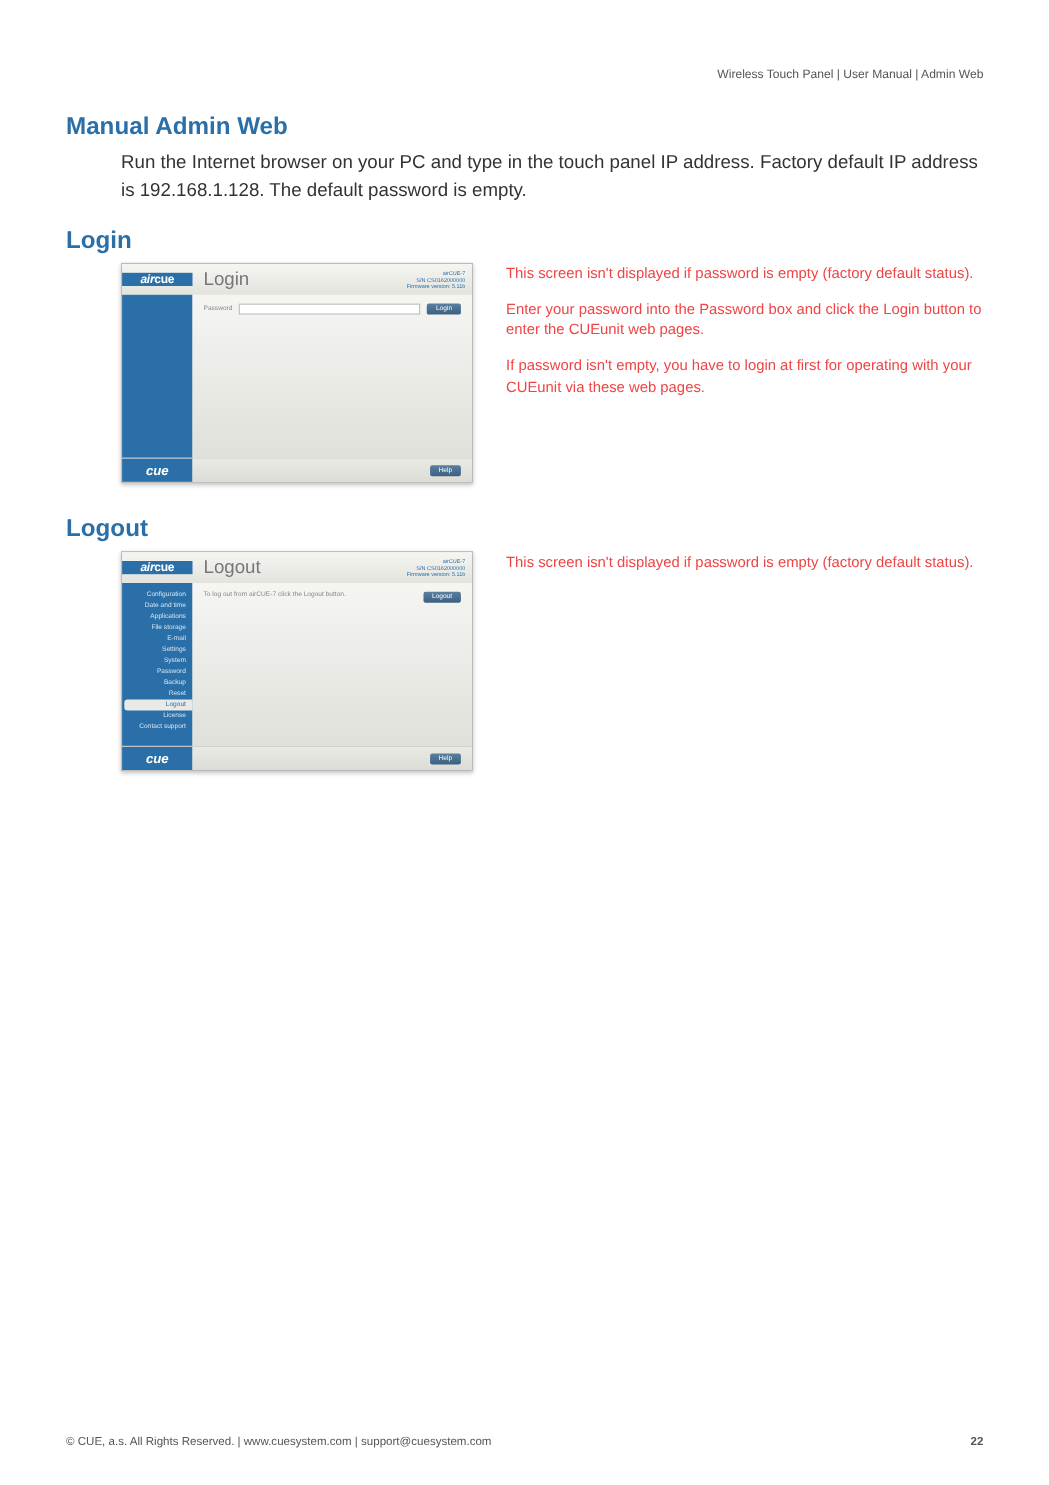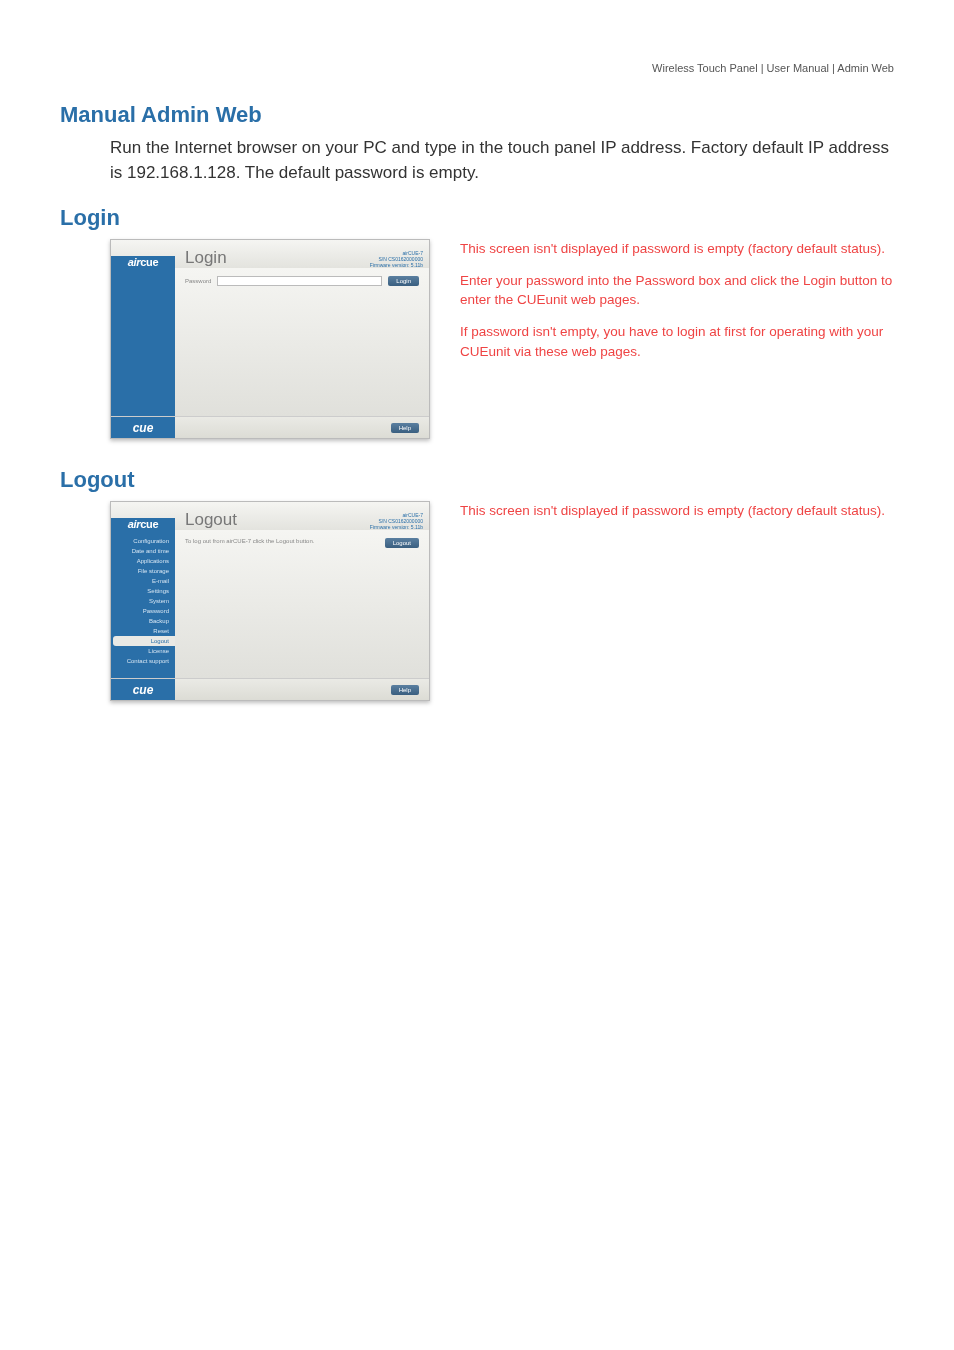--- a/index.html
+++ b/index.html
@@ -64,21 +64,21 @@
     
     .app-window {
       width: 320px;
       border: 1px solid #bbb;
       box-shadow: 0 2px 4px rgba(0,0,0,0.25);
       background: #e9e9e5;
       margin-left: 50px;
     }
     .app-window .top {
       display: flex;
-      align-items: flex-end;
+      align-items: center;
       height: 28px;
       background: linear-gradient(#f5f5f2, #e3e3de);
     }
     .app-window .brand-cell {
       width: 64px;
       background: #2a6fa8;
       display: flex;
       align-items: center;
       justify-content: center;
     }
@@ -304,13 +304,17 @@
             <span class="btn">Help</span>
           </div>
         </div>
       </div>
     </div>
     <div class="desc">
       <p>This screen isn't displayed if password is empty (factory default status).</p>
     </div>
   </div>
 
+  <div class="footer">
+    <span>© CUE, a.s. All Rights Reserved. | www.cuesystem.com | support@cuesystem.com</span>
+    <span class="pg">22</span>
+  </div>
 </div>
 
 </body></html>

